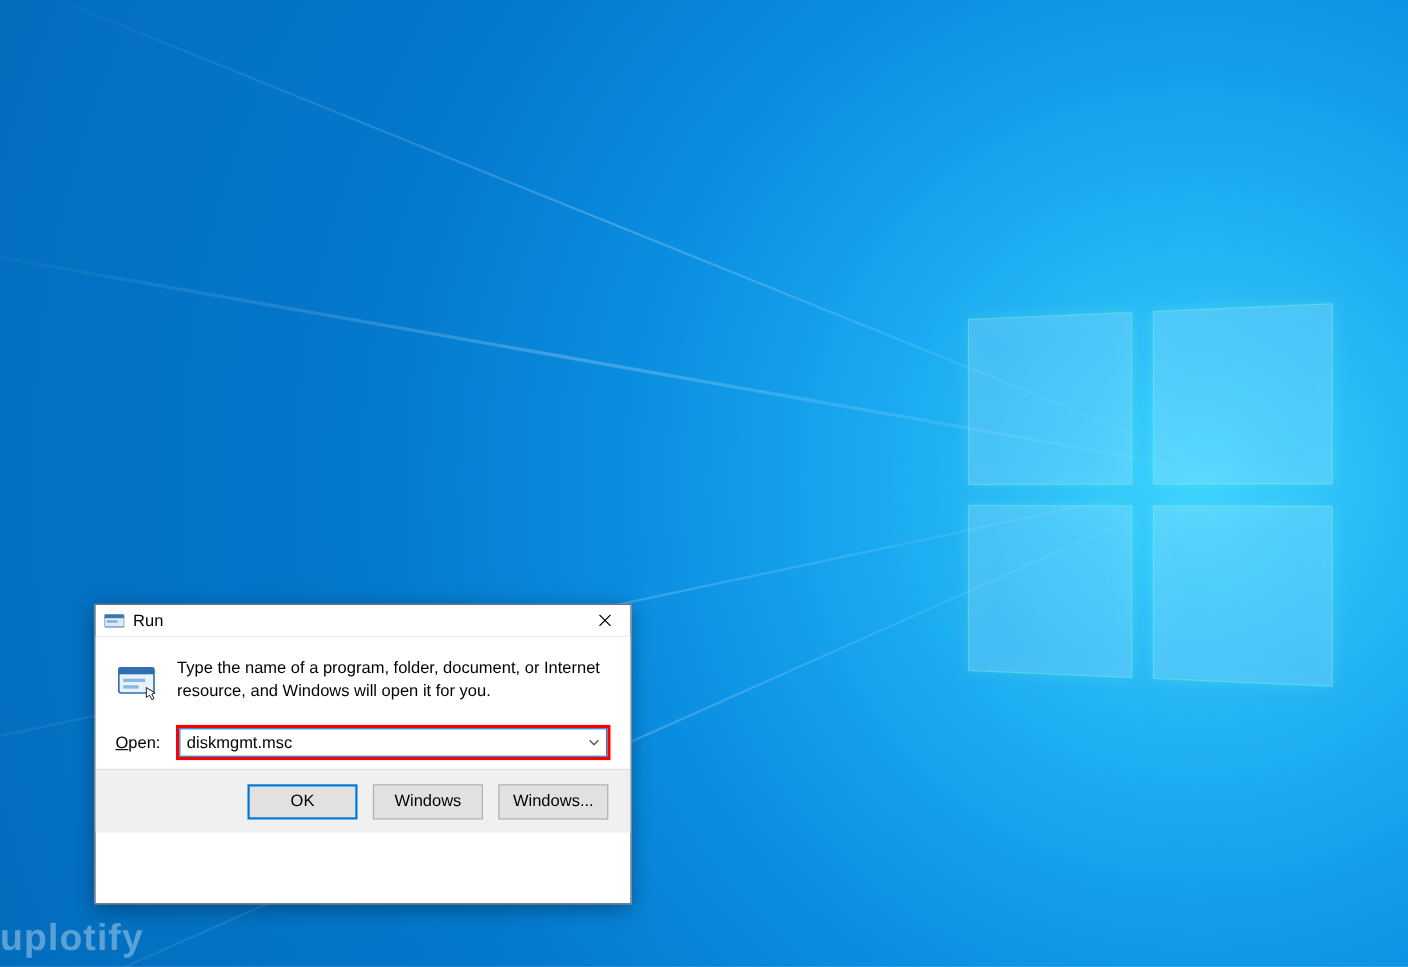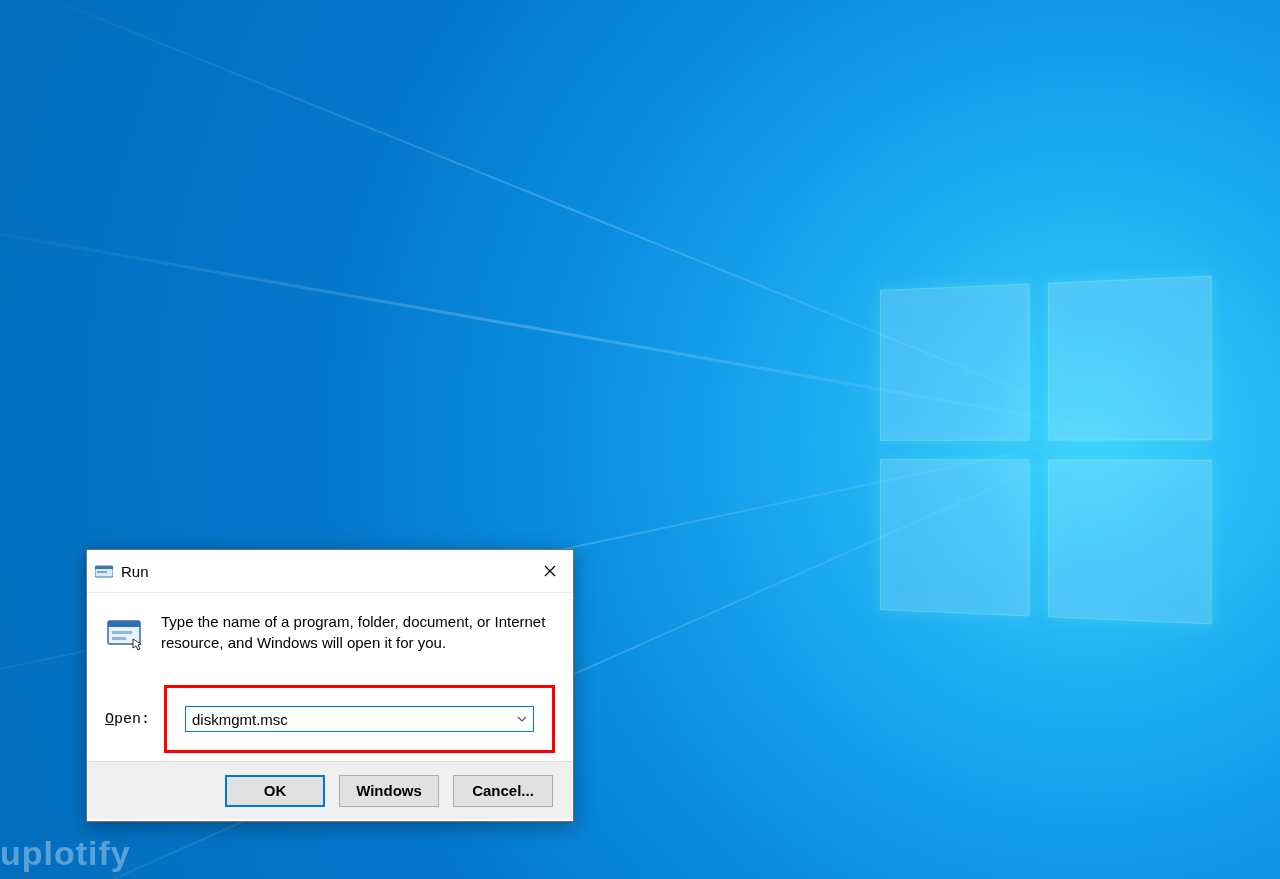--- a/index.html
+++ b/index.html
@@ -60,21 +60,21 @@
     position: absolute;
     left: 86px; top: 549px;
     width: 488px; height: 273px;
     background: #ffffff;
     border: 1px solid #707070;
     box-shadow: 0 4px 18px rgba(0,0,0,0.35);
     font-size: 15px;
     color: #000;
   }
   .titlebar {
-    height: 43px;
+    height: 29px;
     display: flex;
     align-items: center;
     border-bottom: 1px solid #e8e8e8;
     padding-left: 8px;
   }
   .titlebar .app-icon {
     width: 18px; height: 14px;
     margin-right: 8px;
     display: inline-flex;
     align-items: center; justify-content: center;
@@ -91,46 +91,45 @@
   .titlebar .close-btn svg { width: 12px; height: 12px; }
 
   .body-area {
     padding: 18px 18px 8px 18px;
     background: #fff;
   }
   .msg-row {
     display: flex;
     align-items: flex-start;
     gap: 16px;
-    margin-bottom: 32px;
+    margin-bottom: 20px;
   }
   .run-big-icon {
     width: 40px; height: 40px;
     flex-shrink: 0;
     margin-top: 2px;
   }
   .msg-text {
     line-height: 1.4;
     font-size: 15px;
   }
   .input-row {
     display: flex;
     align-items: center;
     gap: 14px;
   }
   .open-label {
     font-size: 15px;
-    font-family: Liberation Mono, monospace;
   }
   .open-label .ul { text-decoration: underline; }
   .combo-wrap {
     position: relative;
     flex: 1;
     border: 3px solid #ff0000;
-    padding: 18px;
+    padding: 0;
   }
   .combo {
     display: flex;
     align-items: center;
     height: 26px;
     border: 1px solid #0078d7;
     background: #fff;
   }
   .combo input {
     flex: 1;
@@ -160,21 +159,20 @@
   }
   .win-btn {
     min-width: 100px;
     height: 32px;
     background: #e1e1e1;
     border: 1px solid #adadad;
     font-size: 15px;
     font-family: inherit;
     cursor: pointer;
     padding: 0 12px;
-    font-weight: bold;
   }
   .win-btn.default {
     border: 2px solid #0078d7;
     background: #e1e1e1;
   }
 </style>
 </head>
 <body>
 
 <div class="desktop">
@@ -235,17 +233,17 @@
                 </svg>
             </div>
           </div>
         </div>
       </div>
     </div>
 
     <div class="button-bar">
       <button class="win-btn default">OK</button>
       <button class="win-btn">Windows</button>
-      <button class="win-btn">Cancel...</button>
+      <button class="win-btn">Windows...</button>
     </div>
   </div>
 
 </div>
 
 </body></html>

